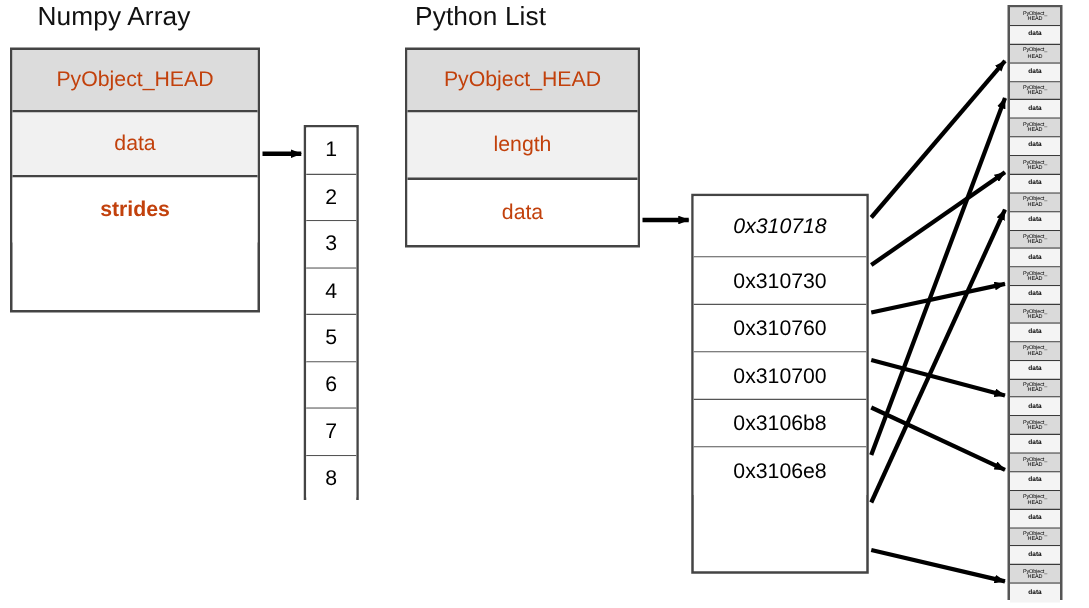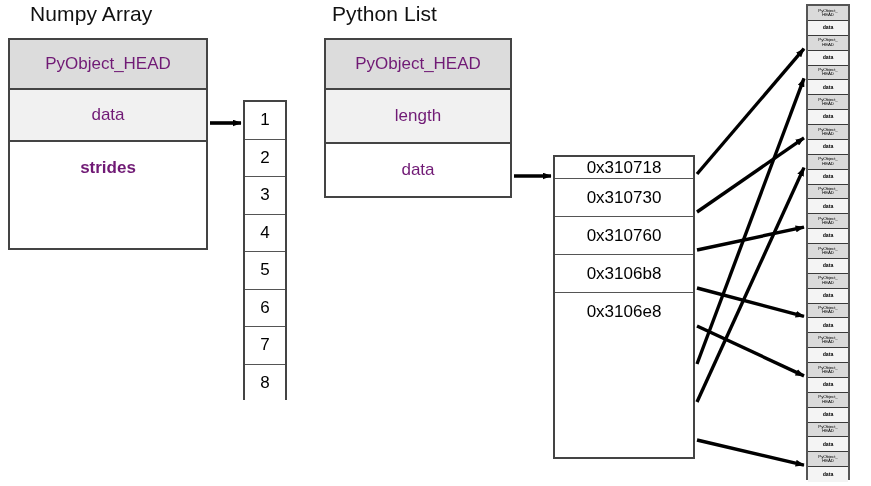--- a/index.html
+++ b/index.html
@@ -35,21 +35,21 @@
     border: 2px solid #444444;
     box-sizing: border-box;
     background: #ffffff;
   }
   .struct-row {
     box-sizing: border-box;
     display: flex;
     align-items: center;
     justify-content: center;
     font-size: 17px;
-    color: #701a75;
+    color: #c2410c;
     border-bottom: 2px solid #444444;
     white-space: nowrap;
   }
   .struct-row:last-child { border-bottom: none; }
   .shade-dark  { background: #dcdcdc; }
   .shade-light { background: #f1f1f1; }
   .shade-white { background: #ffffff; }
 
   
   .cell-col {
@@ -130,23 +130,24 @@
       <div class="cell num-cell" style="height: 37.5px;">2</div>
       <div class="cell num-cell" style="height: 37.5px;">3</div>
       <div class="cell num-cell" style="height: 37.5px;">4</div>
       <div class="cell num-cell" style="height: 37.5px;">5</div>
       <div class="cell num-cell" style="height: 37.5px;">6</div>
       <div class="cell num-cell" style="height: 37.5px;">7</div>
       <div class="cell num-cell" style="height: 37.5px;">8</div>
     </div>
 
   <div class="cell-col" id="pointer-col" style="left:553px; top:155px; width:142px; height:304px;">
-      <div class="cell addr-cell" style="height: 22px;">0x310718</div>
+      <div class="cell addr-cell" style="height: 49px; font-style: italic;">0x310718</div>
       <div class="cell addr-cell" style="height: 38px;">0x310730</div>
       <div class="cell addr-cell" style="height: 38px;">0x310760</div>
+      <div class="cell addr-cell" style="height: 38px;">0x310700</div>
       <div class="cell addr-cell" style="height: 38px;">0x3106b8</div>
       <div class="cell addr-cell" style="height: 38px;">0x3106e8</div>
     </div>
 
   <div class="cell-col" id="pyobject-column" style="left:806px; top:4px; width:44px; height:476px;">
       <div class="obj-cell obj-head" style="height: 14.875px;">
         <span class="t1">PyObject_</span>
         <span class="t2">HEAD</span>
       </div>
       <div class="obj-cell obj-data" style="height: 14.875px;">

